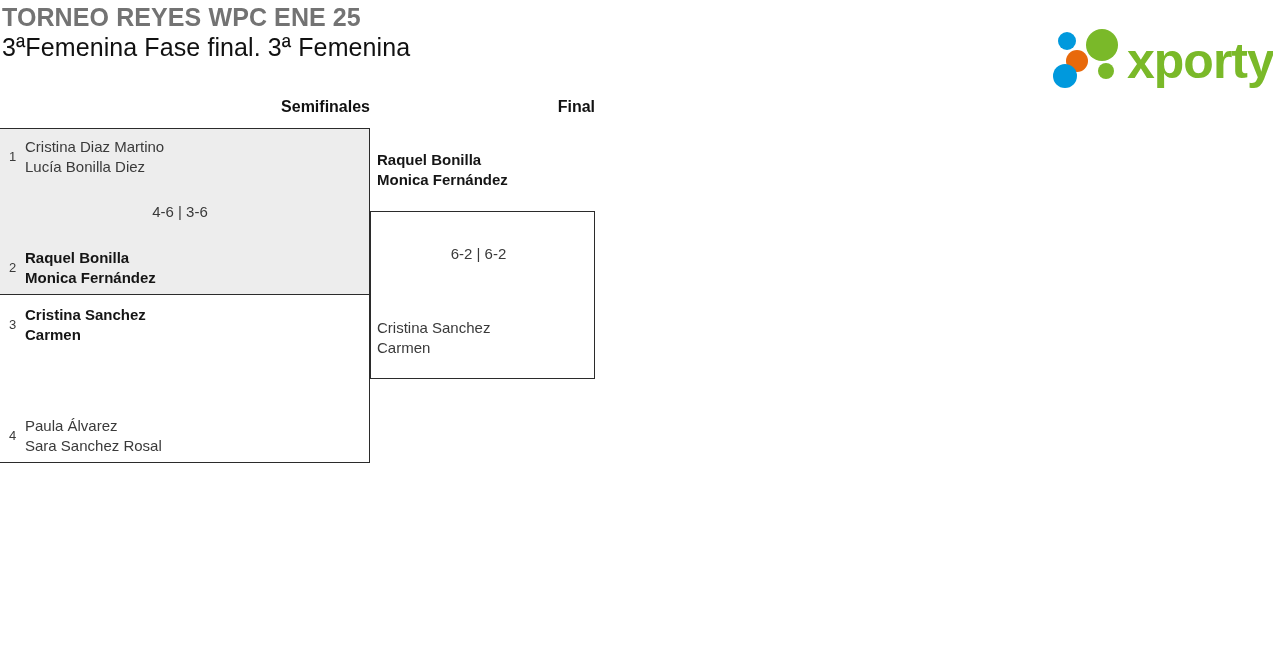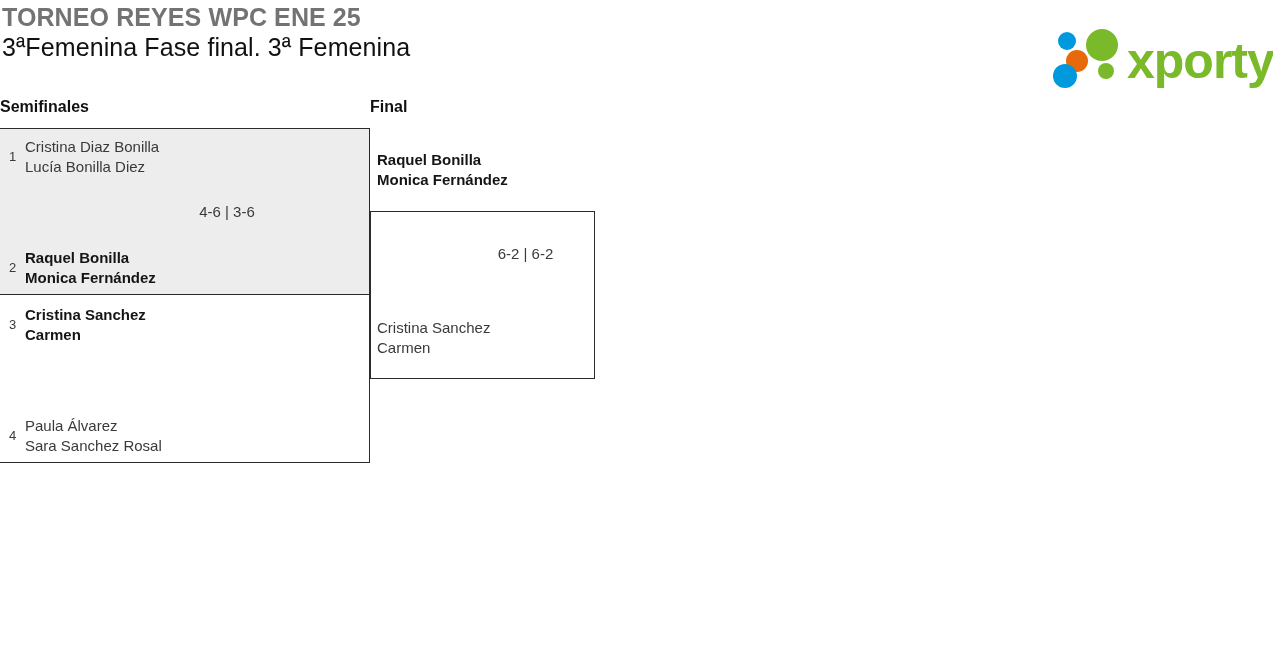--- a/index.html
+++ b/index.html
@@ -22,21 +22,21 @@
     font-size: 25px; font-weight: normal; color: #111111;
     letter-spacing: 0.1px; line-height: 31px; white-space: nowrap;
   }
 
   
   .logo { position: absolute; right: 7px; top: 3px; width: 228px; height: 62px; margin-top: 24px; }
   .logo svg { display: block; }
 
   
   .round-header {
-    position: absolute; text-align: left;
+    position: absolute; text-align: right;
     font-size: 16px; font-weight: bold; color: #111111;
     line-height: 20px;
   }
   #hdr-semis { left: 0px; top: 97px; width: 370px; }
   #hdr-final { left: 370px; top: 97px; width: 225px; }
 
   
   .bracket { position: absolute; left: 0; top: 0; width: 1280px; height: 661px; }
 
   
@@ -57,21 +57,20 @@
     font-size: 13px; color: #3a3a3a; line-height: 15px;
   }
   .team-names { font-size: 15px; line-height: 19.5px; color: #3a3a3a; white-space: nowrap; }
   .team-names.winner { color: #151515; font-weight: bold; }
   .team-names .nm { display: block; }
 
   .score {
     position: absolute; width: 370px; text-align: center;
     font-size: 15px; color: #3a3a3a; line-height: 18px;
     padding-right: 10px;
-    margin-left: 47px;
   }
 
   
   #s1-top  { top: 137px; }
   #s1-bot  { top: 248px; }
   #s1-score{ top: 203px; }
   
   #s2-top  { top: 305px; }
   #s2-bot  { top: 416px; }
   #s2-score{ top: 371px; }
@@ -125,21 +124,21 @@
   <div class="bracket">
 
     <div class="semi-match m1"></div>
 
     <div class="semi-match m2"></div>
     <div class="semis-frame"></div>
 
     <div class="team-row" id="s1-top">
       <div class="seed">1</div>
       <div class="team-names">
-        <span class="nm">Cristina Diaz Bonilla</span>
+        <span class="nm">Cristina Diaz Martino</span>
         <span class="nm">Lucía Bonilla Diez</span>
       </div>
     </div>
     <div class="score" id="s1-score">4-6 | 3-6</div>
     <div class="team-row" id="s1-bot">
       <div class="seed">2</div>
       <div class="team-names winner">
         <span class="nm">Raquel Bonilla</span>
         <span class="nm">Monica Fernández</span>
       </div>

